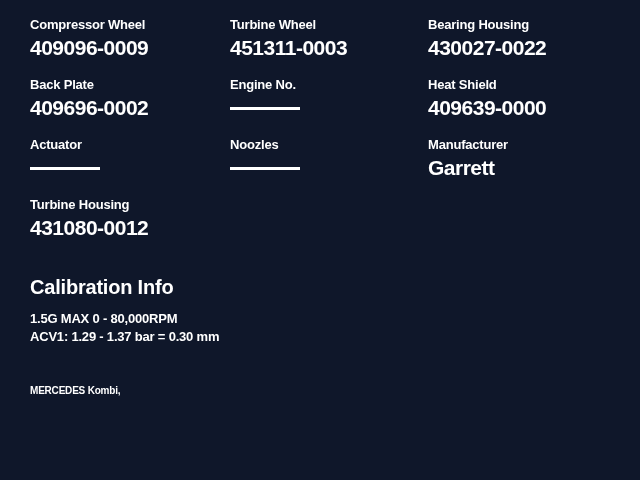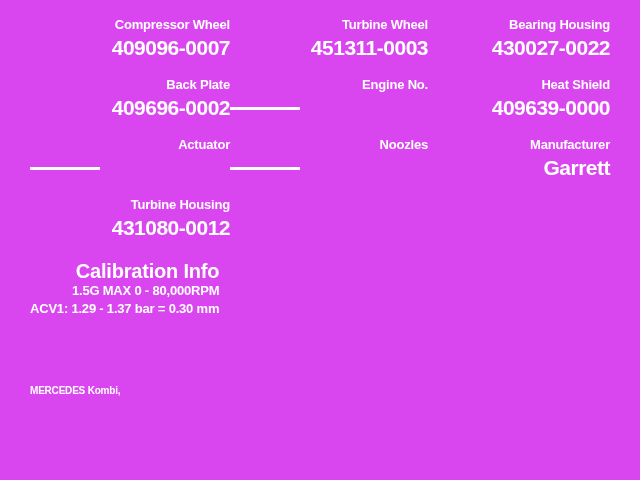--- a/index.html
+++ b/index.html
@@ -7,25 +7,24 @@
     padding: 0;
     width: 640px;
     height: 480px;
     background: #000000;
     overflow: hidden;
   }
   .screen {
     position: relative;
     width: 640px;
     height: 480px;
-    background: #d946ef;
+    background: #0f172a;
     color: #ffffff;
     font-family: "Liberation Sans", "DejaVu Sans", sans-serif;
     font-weight: bold;
-    text-align: right;
     -webkit-font-smoothing: none;
   }
   .fields-grid {
     position: absolute;
     left: 30px;
     top: 18px;
     display: grid;
     grid-template-columns: 200px 198px 182px;
     grid-auto-rows: 60px;
   }
@@ -43,29 +42,29 @@
     letter-spacing: -0.5px;
     white-space: nowrap;
   }
   .dash-line {
     width: 70px;
     height: 3px;
     background: #ffffff;
     margin-top: 16px;
   }
   .section { position: absolute; left: 30px; }
-  .section-calibration { top: 261px; }
+  .section-calibration { top: 277px; }
   .section-matching { top: 381px; }
   .section-title {
     font-size: 20px;
     line-height: 21px;
     letter-spacing: -0.2px;
     white-space: nowrap;
   }
-  .cal-lines { }
+  .cal-lines { margin-top: 12px; }
   .cal-line {
     font-size: 13px;
     line-height: 18px;
     letter-spacing: -0.2px;
     white-space: nowrap;
   }
   .matching-text {
     font-size: 10px;
     line-height: 14px;
     margin-top: 3px;
@@ -75,21 +74,21 @@
 </style>
 </head>
 <body>
 
 <div class="screen">
 
   <div class="fields-grid">
 
     <div class="cell">
       <div class="field-label">Compressor Wheel</div>
-      <div class="field-value">409096-0007</div>
+      <div class="field-value">409096-0009</div>
     </div>
 
     <div class="cell">
       <div class="field-label">Turbine Wheel</div>
       <div class="field-value">451311-0003</div>
     </div>
 
 
     <div class="cell">
       <div class="field-label">Bearing Housing</div>

